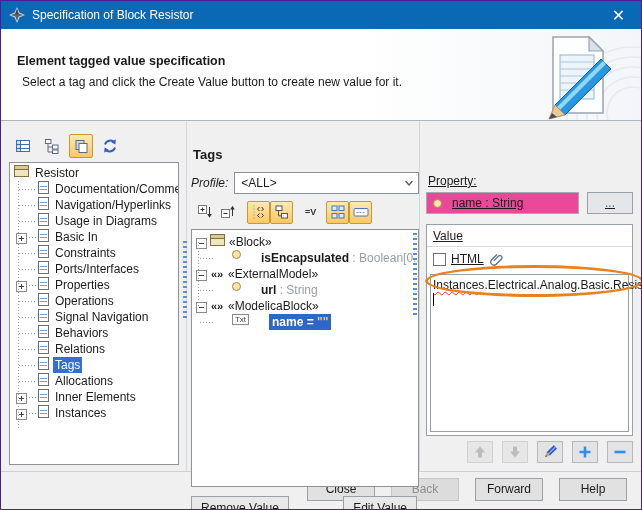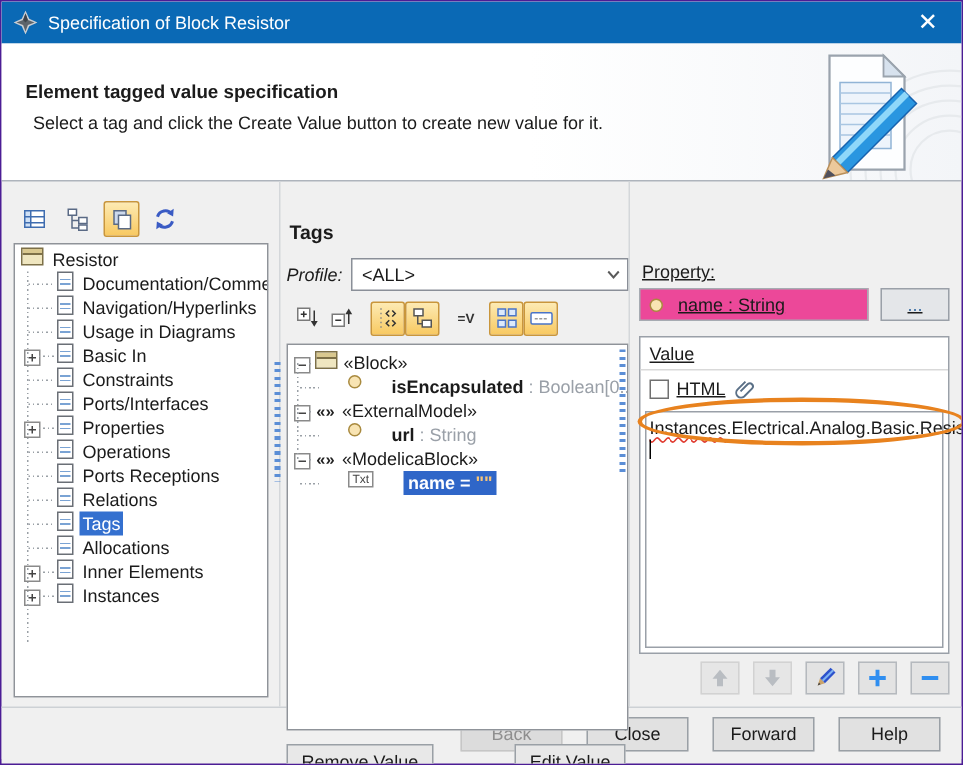--- a/index.html
+++ b/index.html
@@ -256,23 +256,28 @@
 
           <div class="lrow">
             <span class="ea stub"></span>
             <span class="ticon doc"></span>
             <span class="lbl">Operations</span>
           </div>
 
           <div class="lrow">
             <span class="ea stub"></span>
             <span class="ticon doc"></span>
-            <span class="lbl">Ports Receptions</span>
-          </div>
-
+            <span class="lbl">Signal Navigation</span>
+          </div>
+
+          <div class="lrow">
+            <span class="ea stub"></span>
+            <span class="ticon doc"></span>
+            <span class="lbl">Behaviors</span>
+          </div>
 
           <div class="lrow">
             <span class="ea stub"></span>
             <span class="ticon doc"></span>
             <span class="lbl">Relations</span>
           </div>
 
           <div class="lrow sel">
             <span class="ea stub"></span>
             <span class="ticon doc"></span>
@@ -467,18 +472,18 @@
         <span class="sq">
           <svg width="16" height="16" viewBox="0 0 16 16">
             <path d="M2.5,8 H13.5" stroke="#2f8ef0" stroke-width="2.6"></path>
           </svg>
         </span>
       </div>
     </div>
   </div>
 
   <div class="footer">
+    <span class="fbtn">Close</span>
     <span class="fbtn dis">Back</span>
-    <span class="fbtn">Close</span>
     <span class="fbtn">Forward</span>
     <span class="fbtn">Help</span>
   </div>
 </div>
 
 </body></html>

